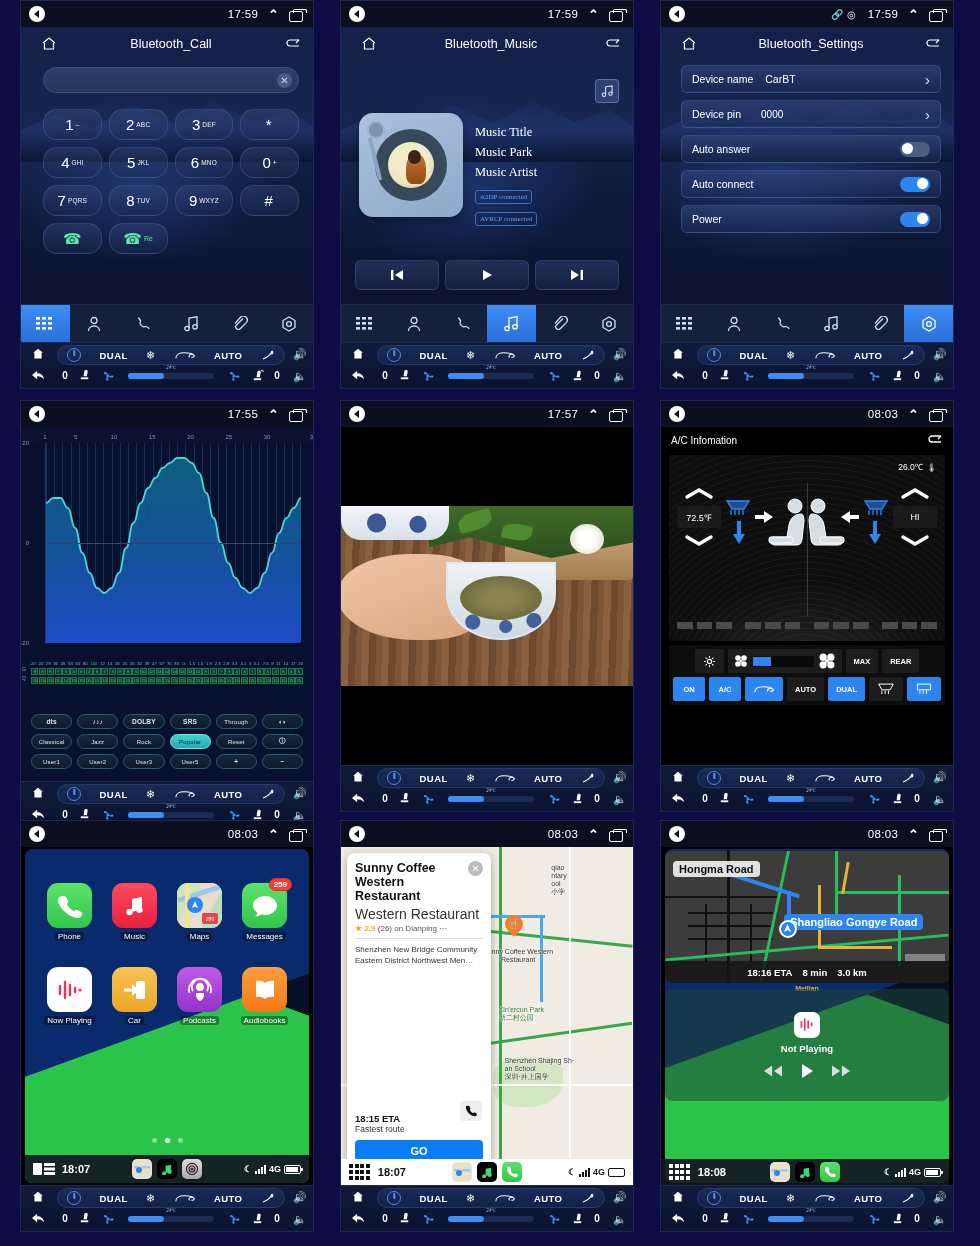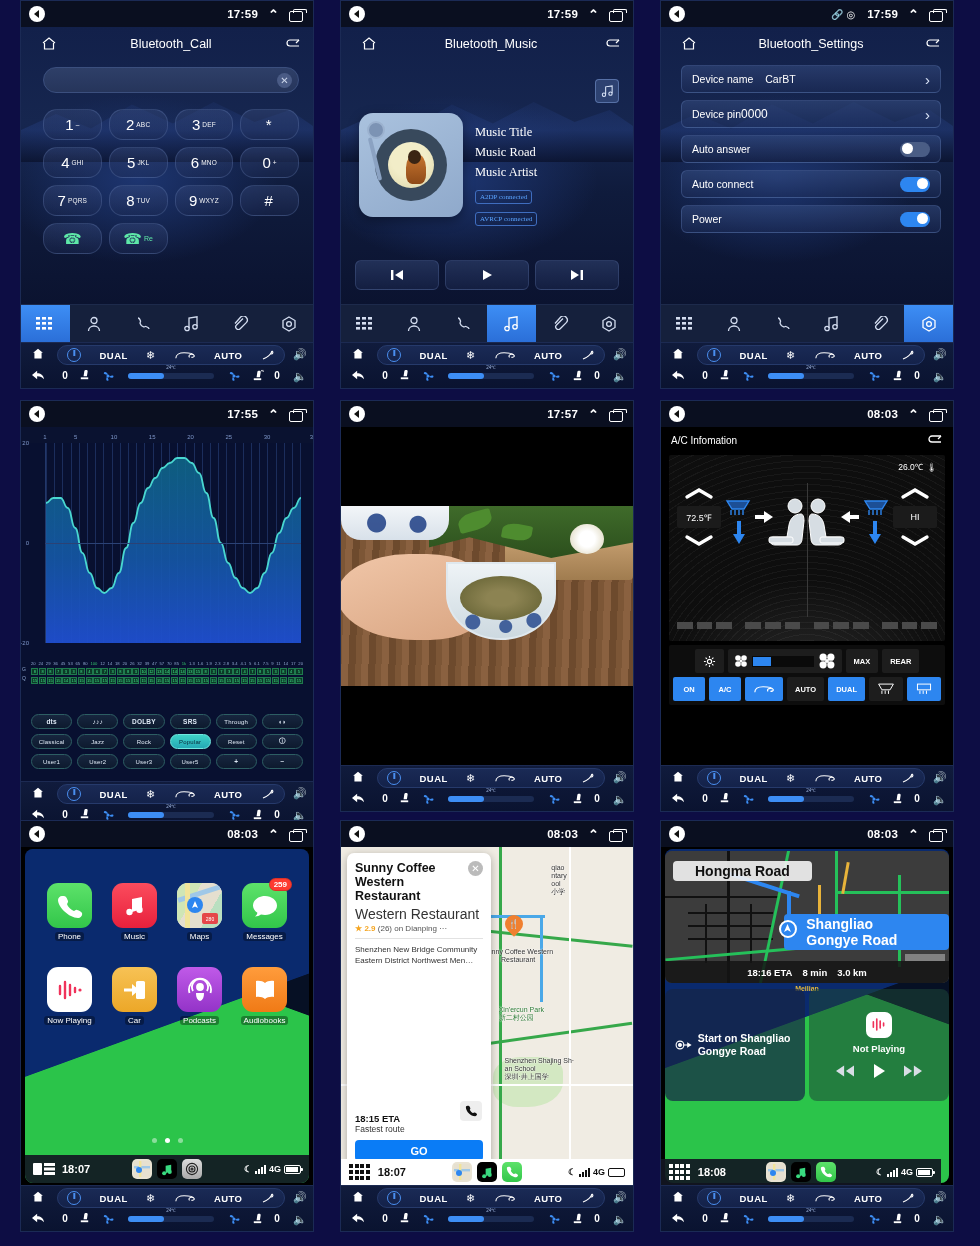--- a/index.html
+++ b/index.html
@@ -30,21 +30,21 @@
   .statusbar {
     height: 26px; background:#0a0f20; display:flex; align-items:center;
     padding: 0 8px; color:#fff; font-size:11px; position:relative;
   }
   .sb-back {
     width:16px;height:16px;border-radius:50%;background:#fff;
     display:flex;align-items:center;justify-content:center;
   }
   .sb-back svg{display:block;}
   .sb-right{margin-left:auto;display:flex;align-items:center;gap:10px;}
-  .sb-time{font-size:11.5px;font-weight:bold;letter-spacing:.3px;}
+  .sb-time{font-size:11.5px;font-weight:normal;letter-spacing:.3px;}
   .sb-icons-left{display:flex;align-items:center;gap:3px;margin-right:2px;}
   .chev{font-size:13px;font-weight:bold;}
   .recents{width:16px;height:11px;position:relative;}
   .recents:before{content:"";position:absolute;left:0;top:2px;width:12px;height:9px;border:1.6px solid #fff;border-radius:2px;}
   .recents:after{content:"";position:absolute;left:4px;top:0px;width:12px;height:3px;border:1.6px solid #fff;border-bottom:none;border-radius:2px 2px 0 0;}
 
   
   .bt-body {
     height: 277px;
     background:
@@ -262,37 +262,37 @@
   .nav-body{height:338px;background:#000;position:relative;}
   .nav-wall{position:absolute;inset:2px 4px;border-radius:8px;overflow:hidden;background:#061024;}
   .nav-wall:before{content:"";position:absolute;inset:0;background:linear-gradient(200deg, transparent 40%, #2bc44a 40.2% 100%);}
   .nav-wall:after{content:"";position:absolute;inset:0;background:linear-gradient(160deg,#0a2a6e 0 50%, transparent 50.2%);}
   .nav-map{position:absolute;left:4px;right:4px;top:4px;height:132px;border-radius:7px;overflow:hidden;background:#3a3a3a;}
   .nav-mapbg{position:absolute;inset:0;background:#3c3c3c;}
   .nroad{position:absolute;background:#111;}
   .ngreen{position:absolute;background:#25c05a;}
   .nyellow{position:absolute;background:#e8b33a;}
   .nblue{position:absolute;background:#2d86f0;}
-  .navlbl{position:absolute;background:rgba(240,240,240,.92);color:#111;font-size:14px;font-weight:bold;
-    border-radius:4px;padding:2px 22px;}
+  .navlbl{position:absolute;background:rgba(240,240,240,.92);color:#111;font-size:11px;font-weight:bold;
+    border-radius:4px;padding:2px 6px;}
   .navlbl.blue{background:#2d86f0;color:#fff;}
   .navpuck{position:absolute;width:18px;height:18px;border-radius:50%;background:#2d86f0;border:2px solid #fff;
     display:flex;align-items:center;justify-content:center;}
   .nav-eta{position:absolute;left:0;right:0;bottom:0;height:22px;background:rgba(20,20,20,.85);color:#fff;
     font-size:9.5px;font-weight:bold;display:flex;align-items:center;justify-content:center;gap:10px;}
   .nav-cards{position:absolute;left:4px;right:4px;top:142px;height:112px;display:flex;gap:4px;}
   .ncard{flex:1;border-radius:8px;background:rgba(22,38,70,.72);position:relative;}
   .ncard.right{background:rgba(30,70,55,.55);}
   .ncard-inner{position:absolute;inset:0;display:flex;align-items:center;gap:6px;padding:0 10px;}
   .ncard-txt{color:#fff;font-size:10.5px;font-weight:bold;line-height:13px;}
   .np-center{position:absolute;inset:0;display:flex;flex-direction:column;align-items:center;justify-content:center;gap:5px;}
   .np-icon{width:26px;height:26px;border-radius:7px;background:#fff;display:flex;align-items:center;justify-content:center;}
   .np-lbl{color:#fff;font-size:9.5px;font-weight:bold;}
   .np-ctrls{display:flex;gap:18px;align-items:center;margin-top:4px;color:#fff;}
-  .nav-dock{position:absolute;left:0;right:12px;bottom:0;height:26px;background:rgba(18,22,34,.92);
+  .nav-dock{position:absolute;left:0;right:4px;bottom:0;height:26px;background:rgba(18,22,34,.92);
     display:flex;align-items:center;padding:0 8px;color:#fff;}
   .appgrid{display:grid;grid-template-columns:repeat(4,3px);grid-template-rows:repeat(3,3px);gap:2px;}
   .appgrid i{background:#fff;width:3px;height:3px;}
   .appgrid.w i{width:4px;height:4px;}
 </style>
 </head>
 <body>
 
 <div class="grid">
 
@@ -546,21 +546,21 @@
           <div style="position:absolute;left:50%;top:50%;transform:translate(-50%,-50%);width:72px;height:72px;border-radius:50%;background:radial-gradient(circle,#4a5f78 0 28%,#26313f 28% 40%,#38495c 40% 100%);"></div>
           <div style="position:absolute;left:50%;top:50%;transform:translate(-50%,-50%);width:46px;height:46px;border-radius:50%;background:radial-gradient(circle at 45% 35%,#f2edc8 0 45%,#dcd5a8 100%);overflow:hidden;">
             <div style="position:absolute;left:40%;top:26%;width:20px;height:30px;border-radius:45% 45% 30% 30%;background:linear-gradient(180deg,#c8762f,#8e4a18);"></div>
             <div style="position:absolute;left:44%;top:18%;width:13px;height:14px;border-radius:50%;background:#3a2514;"></div>
           </div>
           <div style="position:absolute;left:8px;top:8px;width:18px;height:18px;border-radius:50%;background:#7c93b4;border:2px solid #9cb2cf;"></div>
           <div style="position:absolute;left:14px;top:24px;width:4px;height:44px;background:#8ba2c2;transform:rotate(-14deg);border-radius:2px;"></div>
         </div>
         <div style="position:absolute;left:134px;top:98px;z-index:3;font-family:Liberation Serif, serif;">
           <div style="color:#fff;font-size:12.5px;margin-bottom:5px;">Music Title</div>
-          <div style="color:#fff;font-size:12.5px;margin-bottom:5px;">Music Road</div>
+          <div style="color:#fff;font-size:12.5px;margin-bottom:5px;">Music Park</div>
           <div style="color:#fff;font-size:12.5px;margin-bottom:5px;">Music Artist</div>
           <div style="display:inline-block;color:#5aa3ff;font-size:7px;border:1px solid #3f6dbf;border-radius:3px;padding:2px 4px;margin-bottom:3px;">A2DP  connected</div><br>
           <div style="display:inline-block;color:#5aa3ff;font-size:7px;border:1px solid #3f6dbf;border-radius:3px;padding:2px 4px;">AVRCP connected</div>
         </div>
         <div style="position:absolute;left:14px;right:14px;bottom:14px;display:flex;gap:6px;z-index:3;">
           <div style="flex:1;height:30px;border-radius:6px;background:linear-gradient(180deg,rgba(60,80,130,.45),rgba(30,44,85,.45));border:1px solid rgba(110,135,190,.25);display:flex;align-items:center;justify-content:center;">
             <svg width="16" height="14" viewBox="0 0 16 14" fill="#fff">
                 <rect x="2" y="2" width="2.4" height="10"></rect>
                 <polygon points="14,2 6,7 14,12"></polygon>
               </svg>
@@ -730,21 +730,21 @@
           </span>
         </div>
         <div style="position:relative;z-index:3;padding:4px 12px 0;display:flex;flex-direction:column;gap:7px;">
           <div style="height:28px;border-radius:6px;background:linear-gradient(180deg,rgba(55,78,130,.55),rgba(28,44,88,.55));border:1px solid rgba(110,140,200,.3);display:flex;align-items:center;padding:0 10px;">
             <span style="color:#fff;font-size:10.5px;">Device name</span>
             <span style="color:#fff;font-size:10.5px;margin-left:12px;">CarBT</span>
             <span style="margin-left:auto;color:#dbe5f8;font-size:15px;">›</span>
           </div>
           <div style="height:28px;border-radius:6px;background:linear-gradient(180deg,rgba(55,78,130,.55),rgba(28,44,88,.55));border:1px solid rgba(110,140,200,.3);display:flex;align-items:center;padding:0 10px;">
             <span style="color:#fff;font-size:10.5px;">Device pin</span>
-            <span style="color:#fff;font-size:12px;margin-left:0;">0000</span>
+            <span style="color:#fff;font-size:10px;margin-left:20px;">0000</span>
             <span style="margin-left:auto;color:#dbe5f8;font-size:15px;">›</span>
           </div>
           <div style="height:28px;border-radius:6px;background:linear-gradient(180deg,rgba(55,78,130,.55),rgba(28,44,88,.55));border:1px solid rgba(110,140,200,.3);display:flex;align-items:center;padding:0 10px;">
             <span style="color:#fff;font-size:10.5px;">Auto answer</span>
             <span style="margin-left:auto;width:30px;height:15px;border-radius:8px;background:#4a5d85;position:relative;">
               <i style="position:absolute;left:2px;top:1.8px;width:11px;height:11px;border-radius:50%;background:#fff;"></i>
             </span>
           </div>
           <div style="height:28px;border-radius:6px;background:linear-gradient(180deg,rgba(55,78,130,.55),rgba(28,44,88,.55));border:1px solid rgba(110,140,200,.3);display:flex;align-items:center;padding:0 10px;">
             <span style="color:#fff;font-size:10.5px;">Auto connect</span>
@@ -1929,31 +1929,20 @@
           </div>
           <div style="position:absolute;right:4px;bottom:22px;width:40px;height:7px;background:rgba(200,200,200,.5);"></div>
           <div class="nav-eta">
             <span>18:16 ETA</span>
             <span>8 min</span>
             <span>3.0 km</span>
           </div>
         </div>
         <div style="position:absolute;left:50%;transform:translateX(-50%);top:138px;font-size:7px;color:#e0b840;font-weight:bold;">Meilian</div>
         <div class="nav-cards">
-          <div class="ncard">
-            <div class="ncard-inner">
-              <svg width="28" height="22" viewBox="0 0 30 22" fill="none" stroke="#fff" stroke-width="2">
-                <circle cx="9" cy="11" r="7"></circle>
-                  <circle cx="9" cy="11" r="2.6" fill="#fff"></circle>
-                <path d="M14 11h11"></path>
-                  <polygon points="22,6 30,11 22,16" fill="#fff" stroke="none"></polygon>
-              </svg>
-              <span class="ncard-txt">Start on Shangliao Gongye Road</span>
-            </div>
-          </div>
           <div class="ncard right">
             <div class="np-center">
               <div class="np-icon">
                 <svg width="19" height="15" viewBox="0 0 26 22" fill="none" stroke="#f0325a" stroke-width="2.4" stroke-linecap="round">
                     <path d="M4 7v8M9 3v16M14 6v10M19 9v4"></path>
                   </svg>
               </div>
               <span class="np-lbl">Not Playing</span>
               <div class="np-ctrls">
                 <svg width="18" height="12" viewBox="0 0 20 12" fill="#d8dde5">

